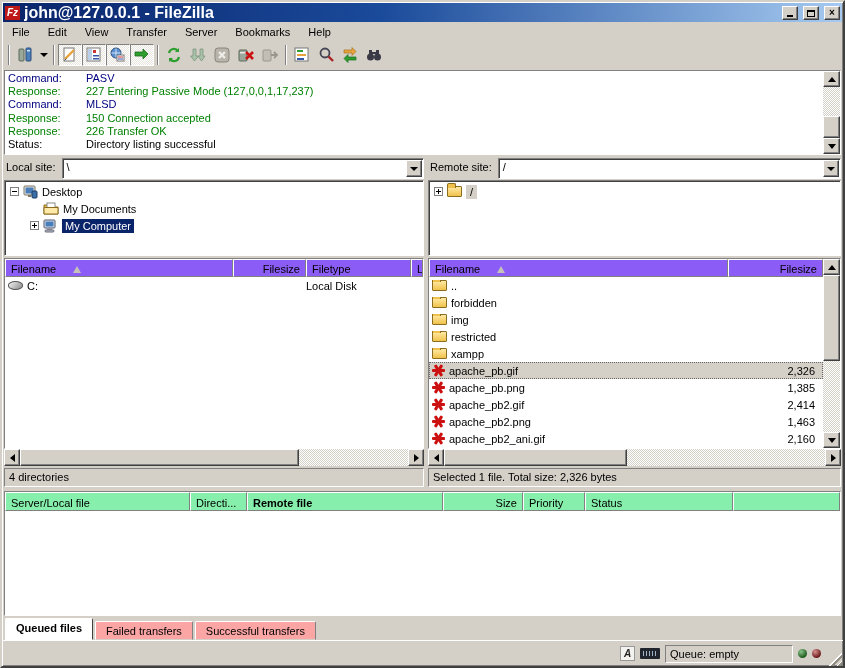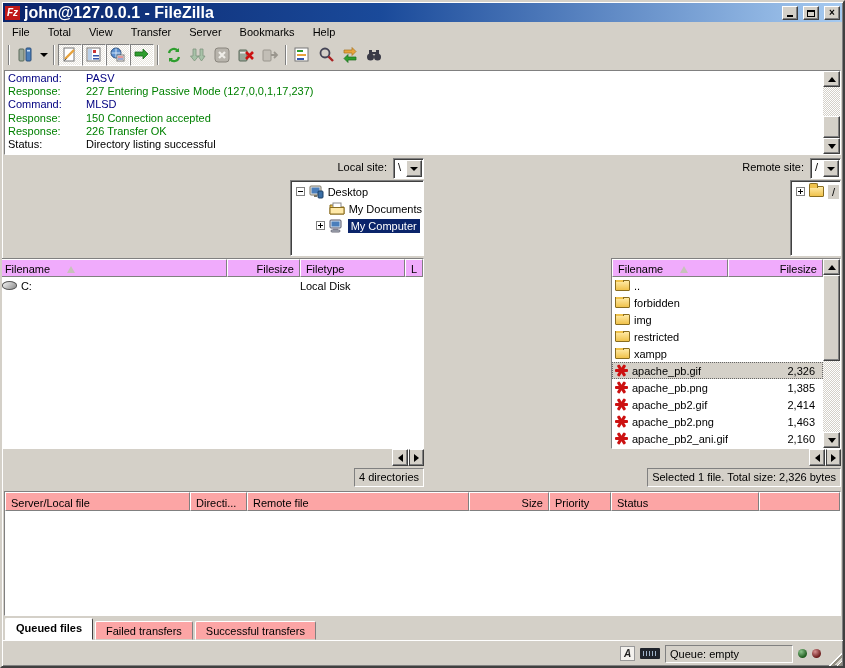--- a/index.html
+++ b/index.html
@@ -63,21 +63,21 @@
     background:#d4d0c8; border:1px solid; border-color:#fff #404040 #404040 #fff; box-shadow:inset -1px -1px 0 #808080; }
   .hsb .sbtn { height:17px; width:16px; }
   .track { flex:1; position:relative; }
   .thumb { position:absolute; background:#d4d0c8; border:1px solid; border-color:#fff #404040 #404040 #fff; box-shadow:inset -1px -1px 0 #808080; }
   .t-up    { width:0;height:0;border-left:4px solid transparent;border-right:4px solid transparent;border-bottom:5px solid #000; }
   .t-down  { width:0;height:0;border-left:4px solid transparent;border-right:4px solid transparent;border-top:5px solid #000; }
   .t-left  { width:0;height:0;border-top:4px solid transparent;border-bottom:4px solid transparent;border-right:5px solid #000; }
   .t-right { width:0;height:0;border-top:4px solid transparent;border-bottom:4px solid transparent;border-left:5px solid #000; }
   
   .main { display:flex; margin:2px 2px 0 2px; height:331px; flex:0 0 auto; }
-  .pane { display:flex; flex-direction:column;align-items:flex-end; }
+  .pane { display:flex; flex-direction:column; }
   .pane-left { width:420px; }
   .splitter { width:4px; flex:0 0 auto; }
   .pane-right { flex:1; }
   .siterow { height:21px; display:flex; align-items:stretch; margin-bottom:1px; flex:0 0 auto; }
   .site-label { padding:3px 6px 0 2px; white-space:nowrap; }
   .combo { flex:1; display:flex; background:#fff; border:1px solid; border-color:#808080 #fff #fff #808080; box-shadow:inset 1px 1px 0 #404040; }
   .combo-val { flex:1; padding:2px 4px; }
   .combo-btn { width:16px; margin:1px; display:flex; align-items:center; justify-content:center; background:#d4d0c8;
     border:1px solid; border-color:#fff #404040 #404040 #fff; box-shadow:inset -1px -1px 0 #808080; }
   .treebox { height:76px; margin-bottom:2px; padding:2px 1px; overflow:hidden; flex:0 0 auto; background:#fff;
@@ -86,21 +86,21 @@
   .t-ind1 { margin-left:4px; } .t-ind2 { margin-left:24px; }
   .expander { width:9px; height:9px; background:#fff; border:1px solid #808080; position:relative; flex:0 0 auto; }
   .expander::before { content:""; position:absolute; left:1px; right:1px; top:3px; height:1px; background:#000; }
   .expander.plus::after { content:""; position:absolute; top:1px; bottom:1px; left:3px; width:1px; background:#000; }
   .exp-space { width:9px; flex:0 0 auto; }
   .tree-sel { background:#0a246a; color:#fff; padding:1px 3px; outline:1px dotted #fff; }
   .tree-hl  { background:#d4d0c8; padding:1px 4px; }
   
   .listbox { display:flex; flex:0 0 auto; border:1px solid; border-color:#808080 #fff #fff #808080; box-shadow:inset 1px 1px 0 #404040; background:#fff; height:191px; }
   .listcol { flex:1; display:flex; flex-direction:column; overflow:hidden; }
-  .listhdr { height:18px; display:flex; flex:0 0 auto; background:#f0abfc; }
+  .listhdr { height:18px; display:flex; flex:0 0 auto; background:#8b5cf6; }
   .hcell { padding:2px 5px 0 5px; display:flex; align-items:center; gap:3px; overflow:hidden; white-space:nowrap;
     border:1px solid; border-color:#fff #808080 #808080 #fff; }
   .hcell.num { justify-content:flex-end; }
   .sort-asc { width:0; height:0; border-left:4px solid transparent; border-right:4px solid transparent; border-bottom:7px solid #c6c2ba; margin-left:14px; }
   .listbody { flex:1; background:#fff; overflow:hidden; }
   .frow { height:17px; display:flex; align-items:center; padding-left:3px; white-space:nowrap; }
   .frow.sel { background:#d4d0c8; outline:1px dotted #666; outline-offset:-1px; }
   .fname { flex:1; display:flex; align-items:center; gap:4px; overflow:hidden; }
   .fsize { width:95px; text-align:right; padding-right:8px; flex:0 0 auto; }
   .lc-name { width:225px; display:flex; align-items:center; gap:4px; flex:0 0 auto; }
@@ -116,22 +116,22 @@
   .file-red-ic { width:13px; height:13px; position:relative; flex:0 0 auto; }
   .file-red-ic::before, .file-red-ic::after, .file-red-ic b { content:""; position:absolute; left:0; right:0; top:5px; height:3px; background:#cc1111; border-radius:1px; }
   .file-red-ic::before { transform:rotate(58deg); }
   .file-red-ic::after  { transform:rotate(-58deg); }
   .file-red-ic b { transform:rotate(0deg); }
   .disk-ic { width:15px; height:9px; border-radius:50% / 45%; background:linear-gradient(135deg,#f5f5f5,#8a8a8a);
     border:1px solid #555; flex:0 0 auto; }
   
   .queuewrap { margin:2px 2px 0 2px; flex:1; display:flex; flex-direction:column; background:#fff;
     border:1px solid; border-color:#808080 #fff #fff #808080; box-shadow:inset 1px 1px 0 #404040; }
-  .qhdr { height:19px; display:flex; flex:0 0 auto; background:#fca5a5; }
-  .qc0 { width:185px; } .qc1 { width:57px; } .qc2 { width:222px; } .qc3 { width:80px; } .qc4 { width:62px; } .qc5 { width:148px; } .qc6 { flex:1; }
+  .qhdr { height:19px; display:flex; flex:0 0 auto; background:#86efac; }
+  .qc0 { width:185px; } .qc1 { width:57px; } .qc2 { width:196px;font-weight:bold; } .qc3 { width:80px; } .qc4 { width:62px; } .qc5 { width:148px; } .qc6 { flex:1; }
   .qbody { flex:1; background:#fff; }
   
   .tabsrow { height:24px; display:flex; align-items:flex-end; padding-left:3px; flex:0 0 auto; }
   .tab { height:19px; padding:3px 10px 0 10px; background:#fca5a5; margin-right:2px; white-space:nowrap;
     border:1px solid; border-color:#fff #808080 #d4d0c8 #fff; border-radius:2px 2px 0 0; }
   .tab.active { height:22px; background:#fff; font-weight:bold; border-color:#fff #404040 #fff #fff; }
   
   .statusbar { height:26px; display:flex; align-items:center; justify-content:flex-end; gap:5px; padding:0 1px 0 4px;
     border-top:1px solid #fff; flex:0 0 auto; }
   .ascii-ic { width:15px; height:15px; background:#f4f2ee; border:1px solid #999; display:flex; align-items:center; justify-content:center;
@@ -160,21 +160,21 @@
     <span class="winbtn">
         <span class="g-max"></span>
       </span>
     <span class="winbtn">
         <span class="g-x">×</span>
       </span>
   </div>
 
   <div class="menubar">
     <span class="menu-item">File</span>
-    <span class="menu-item">Total</span>
+    <span class="menu-item">Edit</span>
     <span class="menu-item">View</span>
     <span class="menu-item">Transfer</span>
     <span class="menu-item">Server</span>
     <span class="menu-item">Bookmarks</span>
     <span class="menu-item">Help</span>
   </div>
 
   <div class="toolbar">
     <span class="tsep"></span>
     <span class="tbtn">

